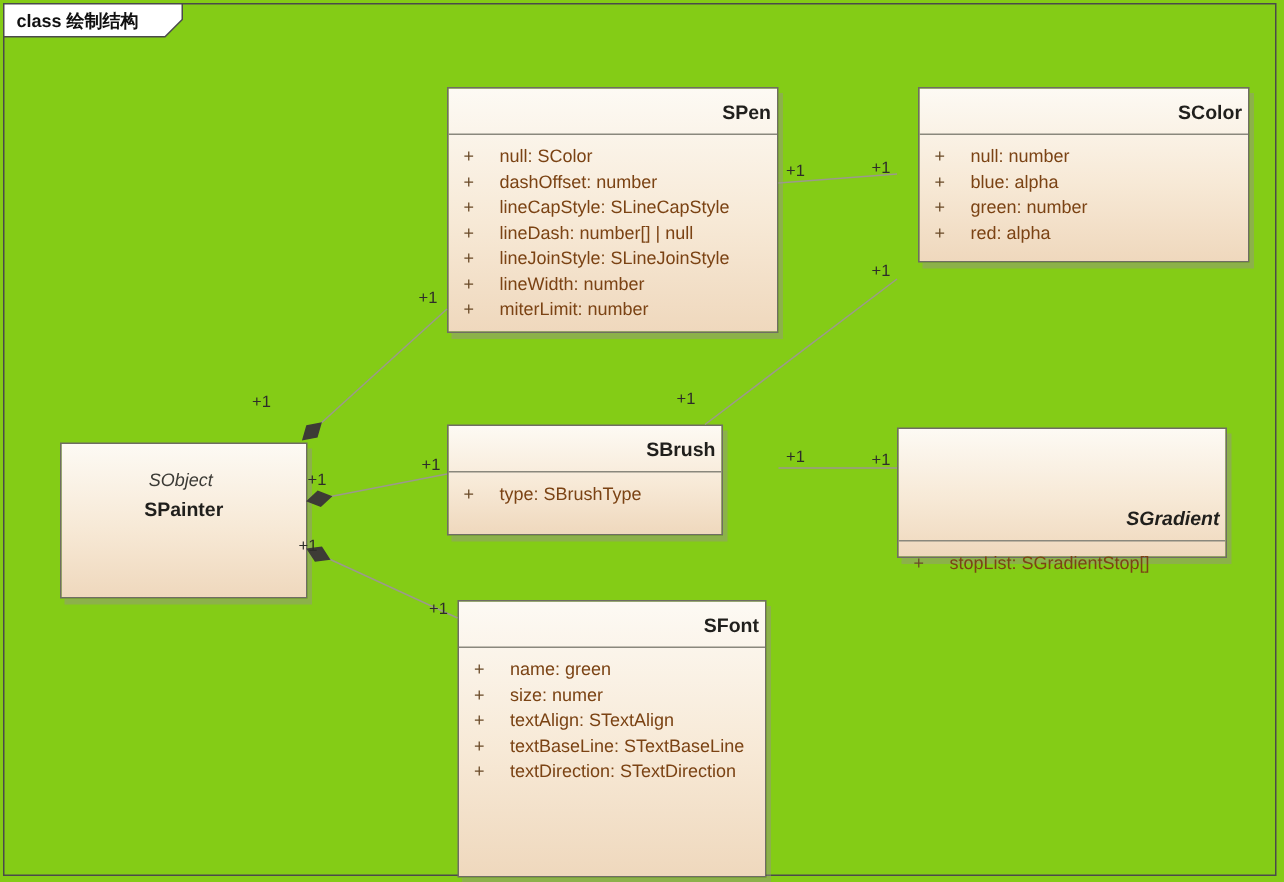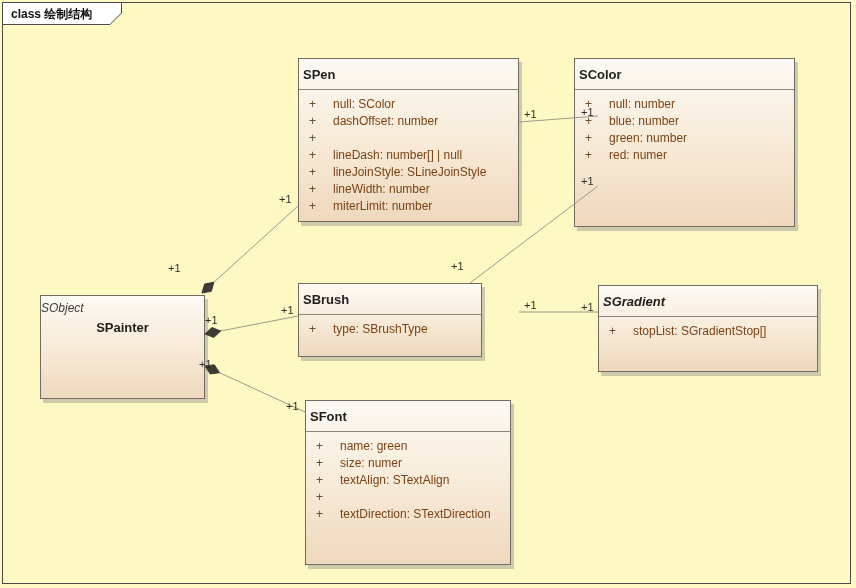--- a/index.html
+++ b/index.html
@@ -1,35 +1,35 @@
 <!DOCTYPE html>
 <html><head>
 <meta charset="utf-8">
 <style>
   html,body{margin:0;padding:0;background:#fff;font-family:"Liberation Sans",sans-serif;}
-  #canvas{position:relative;width:856px;height:588px;background:#fef9c3;overflow:hidden;}
+  #canvas{position:relative;width:856px;height:588px;background:#84cc16;overflow:hidden;}
 
   
   .frame{position:absolute;left:2px;top:2px;width:849px;height:582px;border:1px solid #4a4a4a;box-sizing:border-box;}
   .tab-shape{position:absolute;left:2px;top:2px;z-index:4;}
   .tab-label{position:absolute;left:11px;top:6px;z-index:5;font-size:12px;font-weight:bold;color:#111;white-space:nowrap;}
 
   
   .cls{position:absolute;box-sizing:border-box;border:1px solid #6f6d63;
        background:linear-gradient(to bottom,#fdfaf4 0%,#f7e9d6 55%,#efd8bd 100%);
        box-shadow:3px 4px 0 rgba(150,145,138,.45);z-index:2;}
-  .cls-title{text-align:left;font-weight:bold;font-size:13px;color:#201f1c;
+  .cls-title{text-align:right;font-weight:bold;font-size:13px;color:#201f1c;
              padding:8px 4px 7px;border-bottom:1px solid #8a887d;}
-  .cls-title.italic{font-style:italic;}
+  .cls-title.italic{font-style:italic;margin-top:44px;}
   .attrs{padding-top:6px;}
   .attr{display:flex;font-size:12px;line-height:17px;color:#7b4314;padding-left:10px;white-space:nowrap;}
   .attr .vis{width:24px;flex:0 0 24px;color:#6a4a28;}
 
   
-  .stereo{font-style:italic;font-size:12px;color:#3c3b36;text-align:left;padding:5px 4px 0 0;}
+  .stereo{font-style:italic;font-size:12px;color:#3c3b36;text-align:center;padding:5px 4px 0 0;margin-top:12px;}
   .painter-title{text-align:center;font-weight:bold;font-size:13px;color:#201f1c;padding-top:5px;}
 
   
   .edges{position:absolute;left:0;top:0;z-index:3;pointer-events:none;}
   .mult{position:absolute;z-index:4;font-size:11px;color:#2e2d29;white-space:nowrap;}
 </style>
 </head>
 <body>
 
 <div id="canvas">
@@ -51,58 +51,59 @@
       <div class="attr">
           <span class="vis">+</span>
           <span>null: SColor</span>
         </div>
       <div class="attr">
           <span class="vis">+</span>
           <span>dashOffset: number</span>
         </div>
       <div class="attr">
           <span class="vis">+</span>
+          <span>lineCapStyle: SLineCapStyle</span>
         </div>
       <div class="attr">
           <span class="vis">+</span>
           <span>lineDash: number[] | null</span>
         </div>
       <div class="attr">
           <span class="vis">+</span>
           <span>lineJoinStyle: SLineJoinStyle</span>
         </div>
       <div class="attr">
           <span class="vis">+</span>
           <span>lineWidth: number</span>
         </div>
       <div class="attr">
           <span class="vis">+</span>
           <span>miterLimit: number</span>
         </div>
     </div>
   </div>
 
-  <div class="cls" style="left:574px;top:58px;width:221px;height:169px">
+  <div class="cls" style="left:612px;top:58px;width:221px;height:117px">
     <div class="cls-title">SColor</div>
     <div class="attrs">
       <div class="attr">
           <span class="vis">+</span>
           <span>null: number</span>
         </div>
       <div class="attr">
           <span class="vis">+</span>
-          <span>blue: number</span>
+          <span>blue: alpha</span>
         </div>
       <div class="attr">
           <span class="vis">+</span>
           <span>green: number</span>
         </div>
       <div class="attr">
           <span class="vis">+</span>
-          <span>red: numer</span>
+          <span>red: alpha</span>
         </div>
     </div>
   </div>
 
   <div class="cls" style="left:298px;top:283px;width:184px;height:74px">
     <div class="cls-title">SBrush</div>
     <div class="attrs">
       <div class="attr">
           <span class="vis">+</span>
           <span>type: SBrushType</span>
@@ -113,37 +114,38 @@
   <div class="cls" style="left:598px;top:285px;width:220px;height:87px">
     <div class="cls-title italic">SGradient</div>
     <div class="attrs">
       <div class="attr">
           <span class="vis">+</span>
           <span>stopList: SGradientStop[]</span>
         </div>
     </div>
   </div>
 
-  <div class="cls" style="left:305px;top:400px;width:206px;height:165px">
+  <div class="cls" style="left:305px;top:400px;width:206px;height:185px">
     <div class="cls-title">SFont</div>
     <div class="attrs">
       <div class="attr">
           <span class="vis">+</span>
           <span>name: green</span>
         </div>
       <div class="attr">
           <span class="vis">+</span>
           <span>size: numer</span>
         </div>
       <div class="attr">
           <span class="vis">+</span>
           <span>textAlign: STextAlign</span>
         </div>
       <div class="attr">
           <span class="vis">+</span>
+          <span>textBaseLine: STextBaseLine</span>
         </div>
       <div class="attr">
           <span class="vis">+</span>
           <span>textDirection: STextDirection</span>
         </div>
     </div>
   </div>
 
   <svg class="edges" width="856" height="588">
     <g stroke="#9c998d" stroke-width="1" fill="none">

